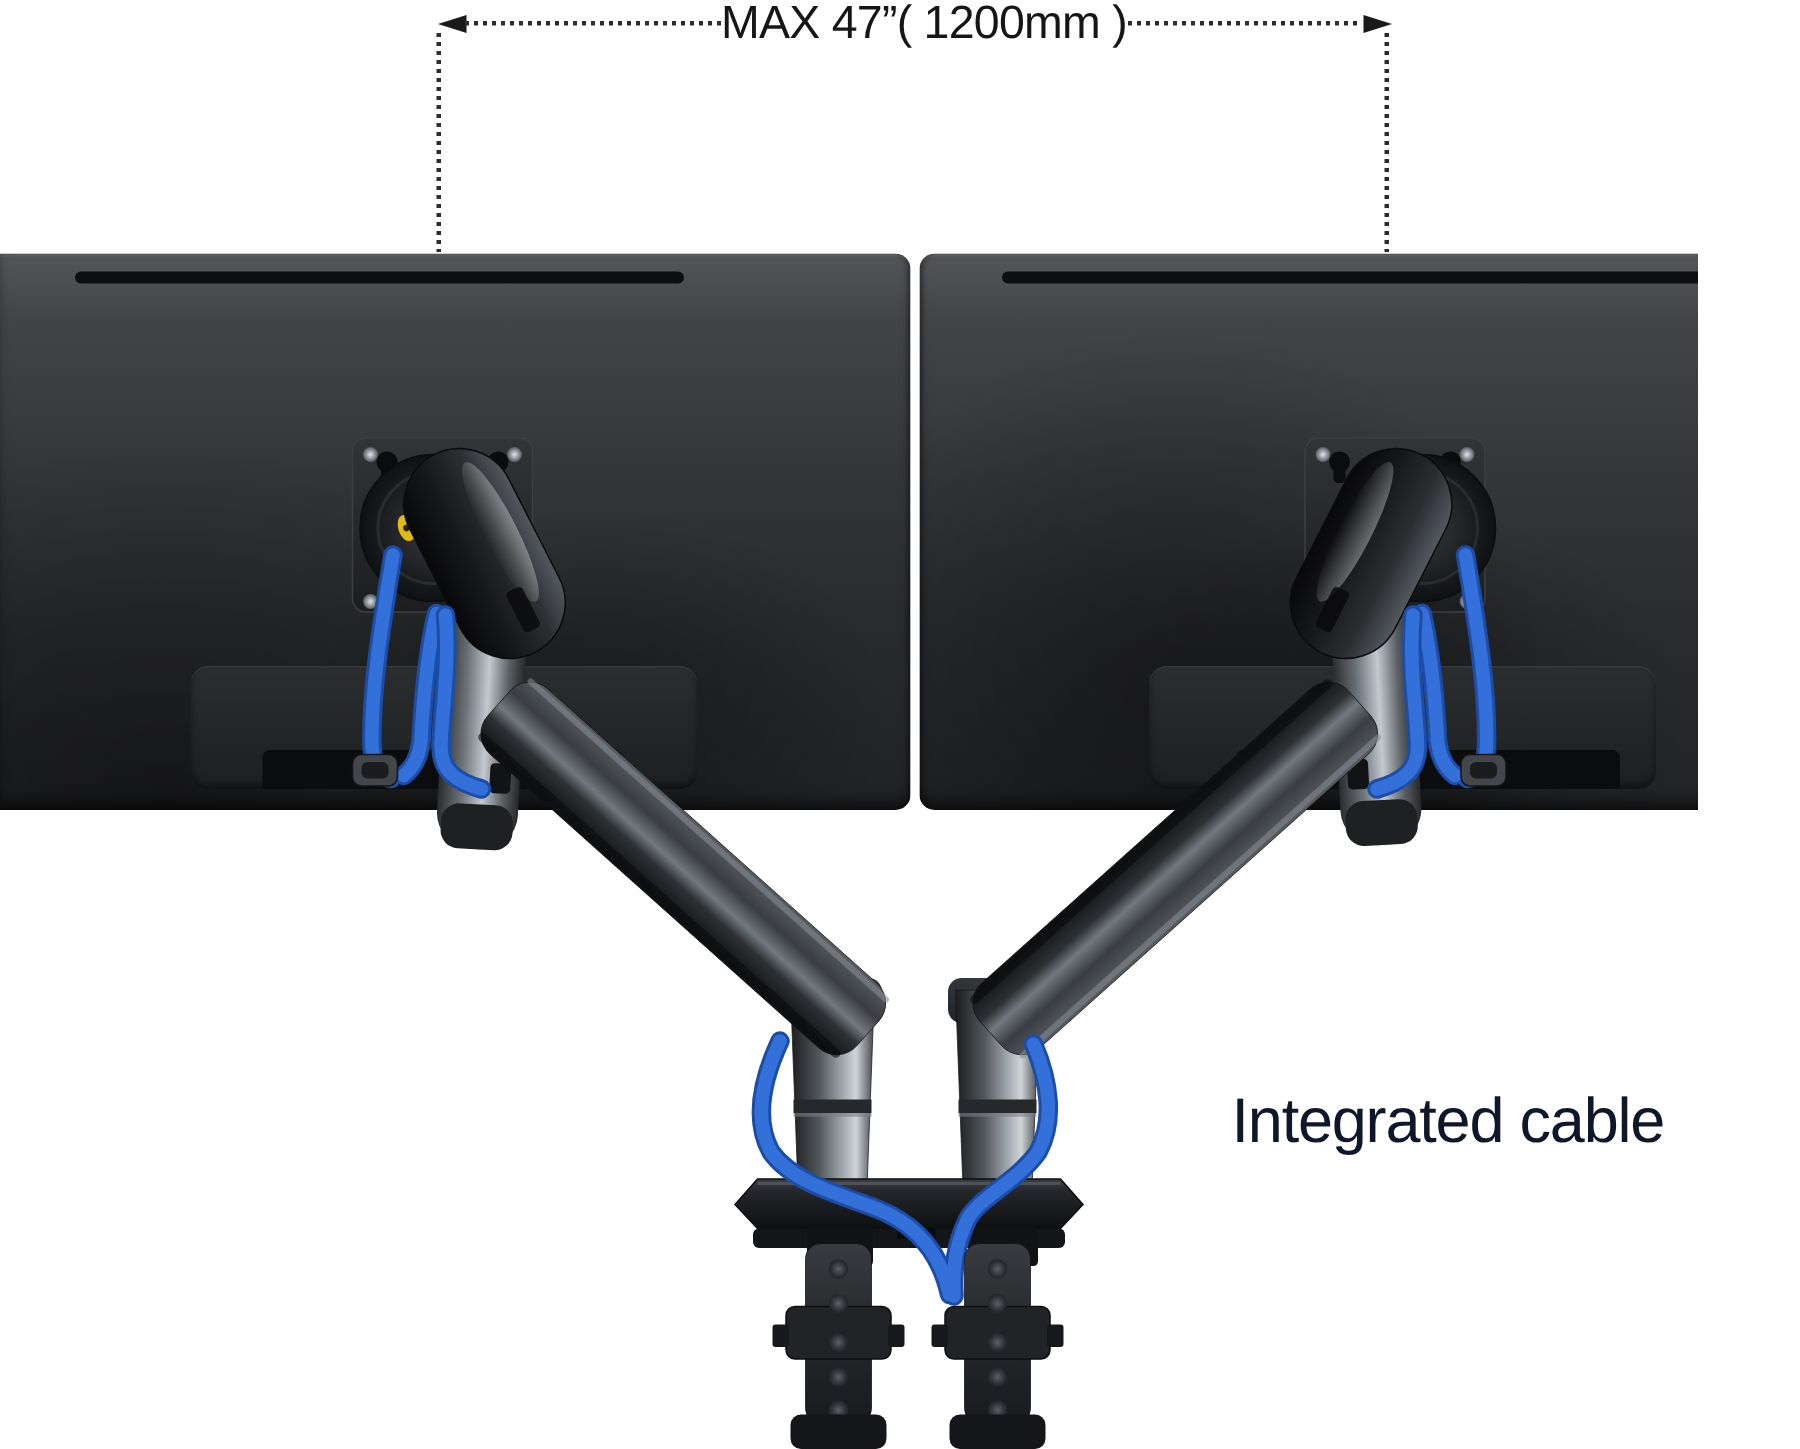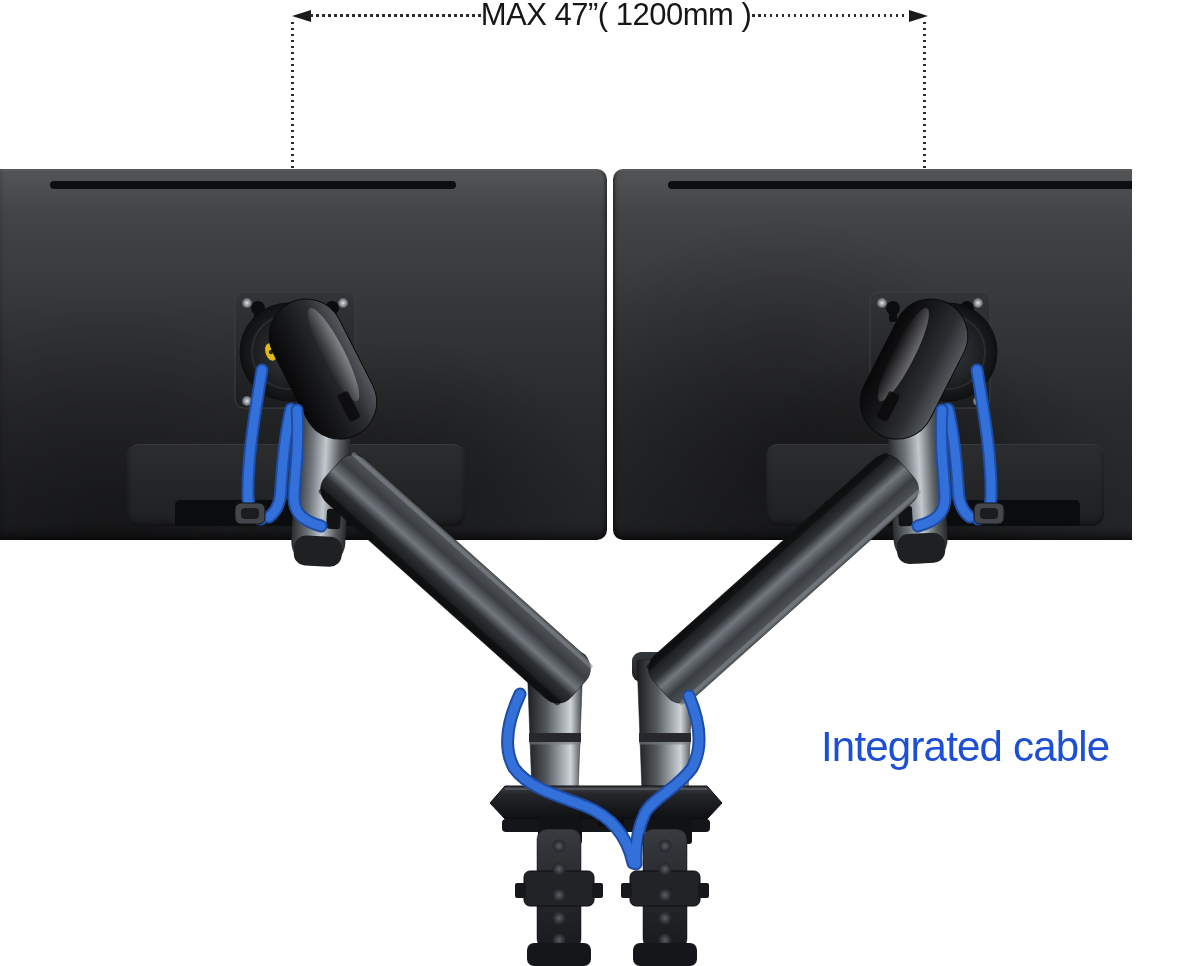--- a/index.html
+++ b/index.html
@@ -45,21 +45,21 @@
   .dim-dots-v{position:absolute;width:3px;top:22px;height:146px;
     background:repeating-linear-gradient(180deg,#2c2c2c 0 2.5px,transparent 2.5px 6px);}
   .arrow{position:absolute;width:0;height:0;top:10px;}
   #arrow-left{left:292px;border-top:6px solid transparent;border-bottom:6px solid transparent;border-right:19px solid #1a1a1a;}
   #arrow-right{left:909px;border-top:6px solid transparent;border-bottom:6px solid transparent;border-left:19px solid #1a1a1a;}
   #dim-label{
     position:absolute;left:470px;top:-3px;width:292px;text-align:center;
     font-size:31px;line-height:36px;color:#161616;letter-spacing:-0.5px;white-space:nowrap;
   }
   
-  #caption{position:absolute;left:821px;top:719px;color:#1d4ed8;font-size:42px;line-height:55px;letter-spacing:-0.8px;}
+  #caption{position:absolute;left:821px;top:719px;color:#0f172a;font-size:42px;line-height:55px;letter-spacing:-0.8px;}
   
   #scene{position:absolute;left:0;top:0;}
   .cable-under path{fill:none;stroke:#1d4da5;stroke-width:13;stroke-linecap:round;stroke-linejoin:round;}
   .cable-over path{fill:none;stroke:#3470da;stroke-width:9;stroke-linecap:round;stroke-linejoin:round;}
 </style>
 </head>
 <body>
 
 <div id="stage">
 

